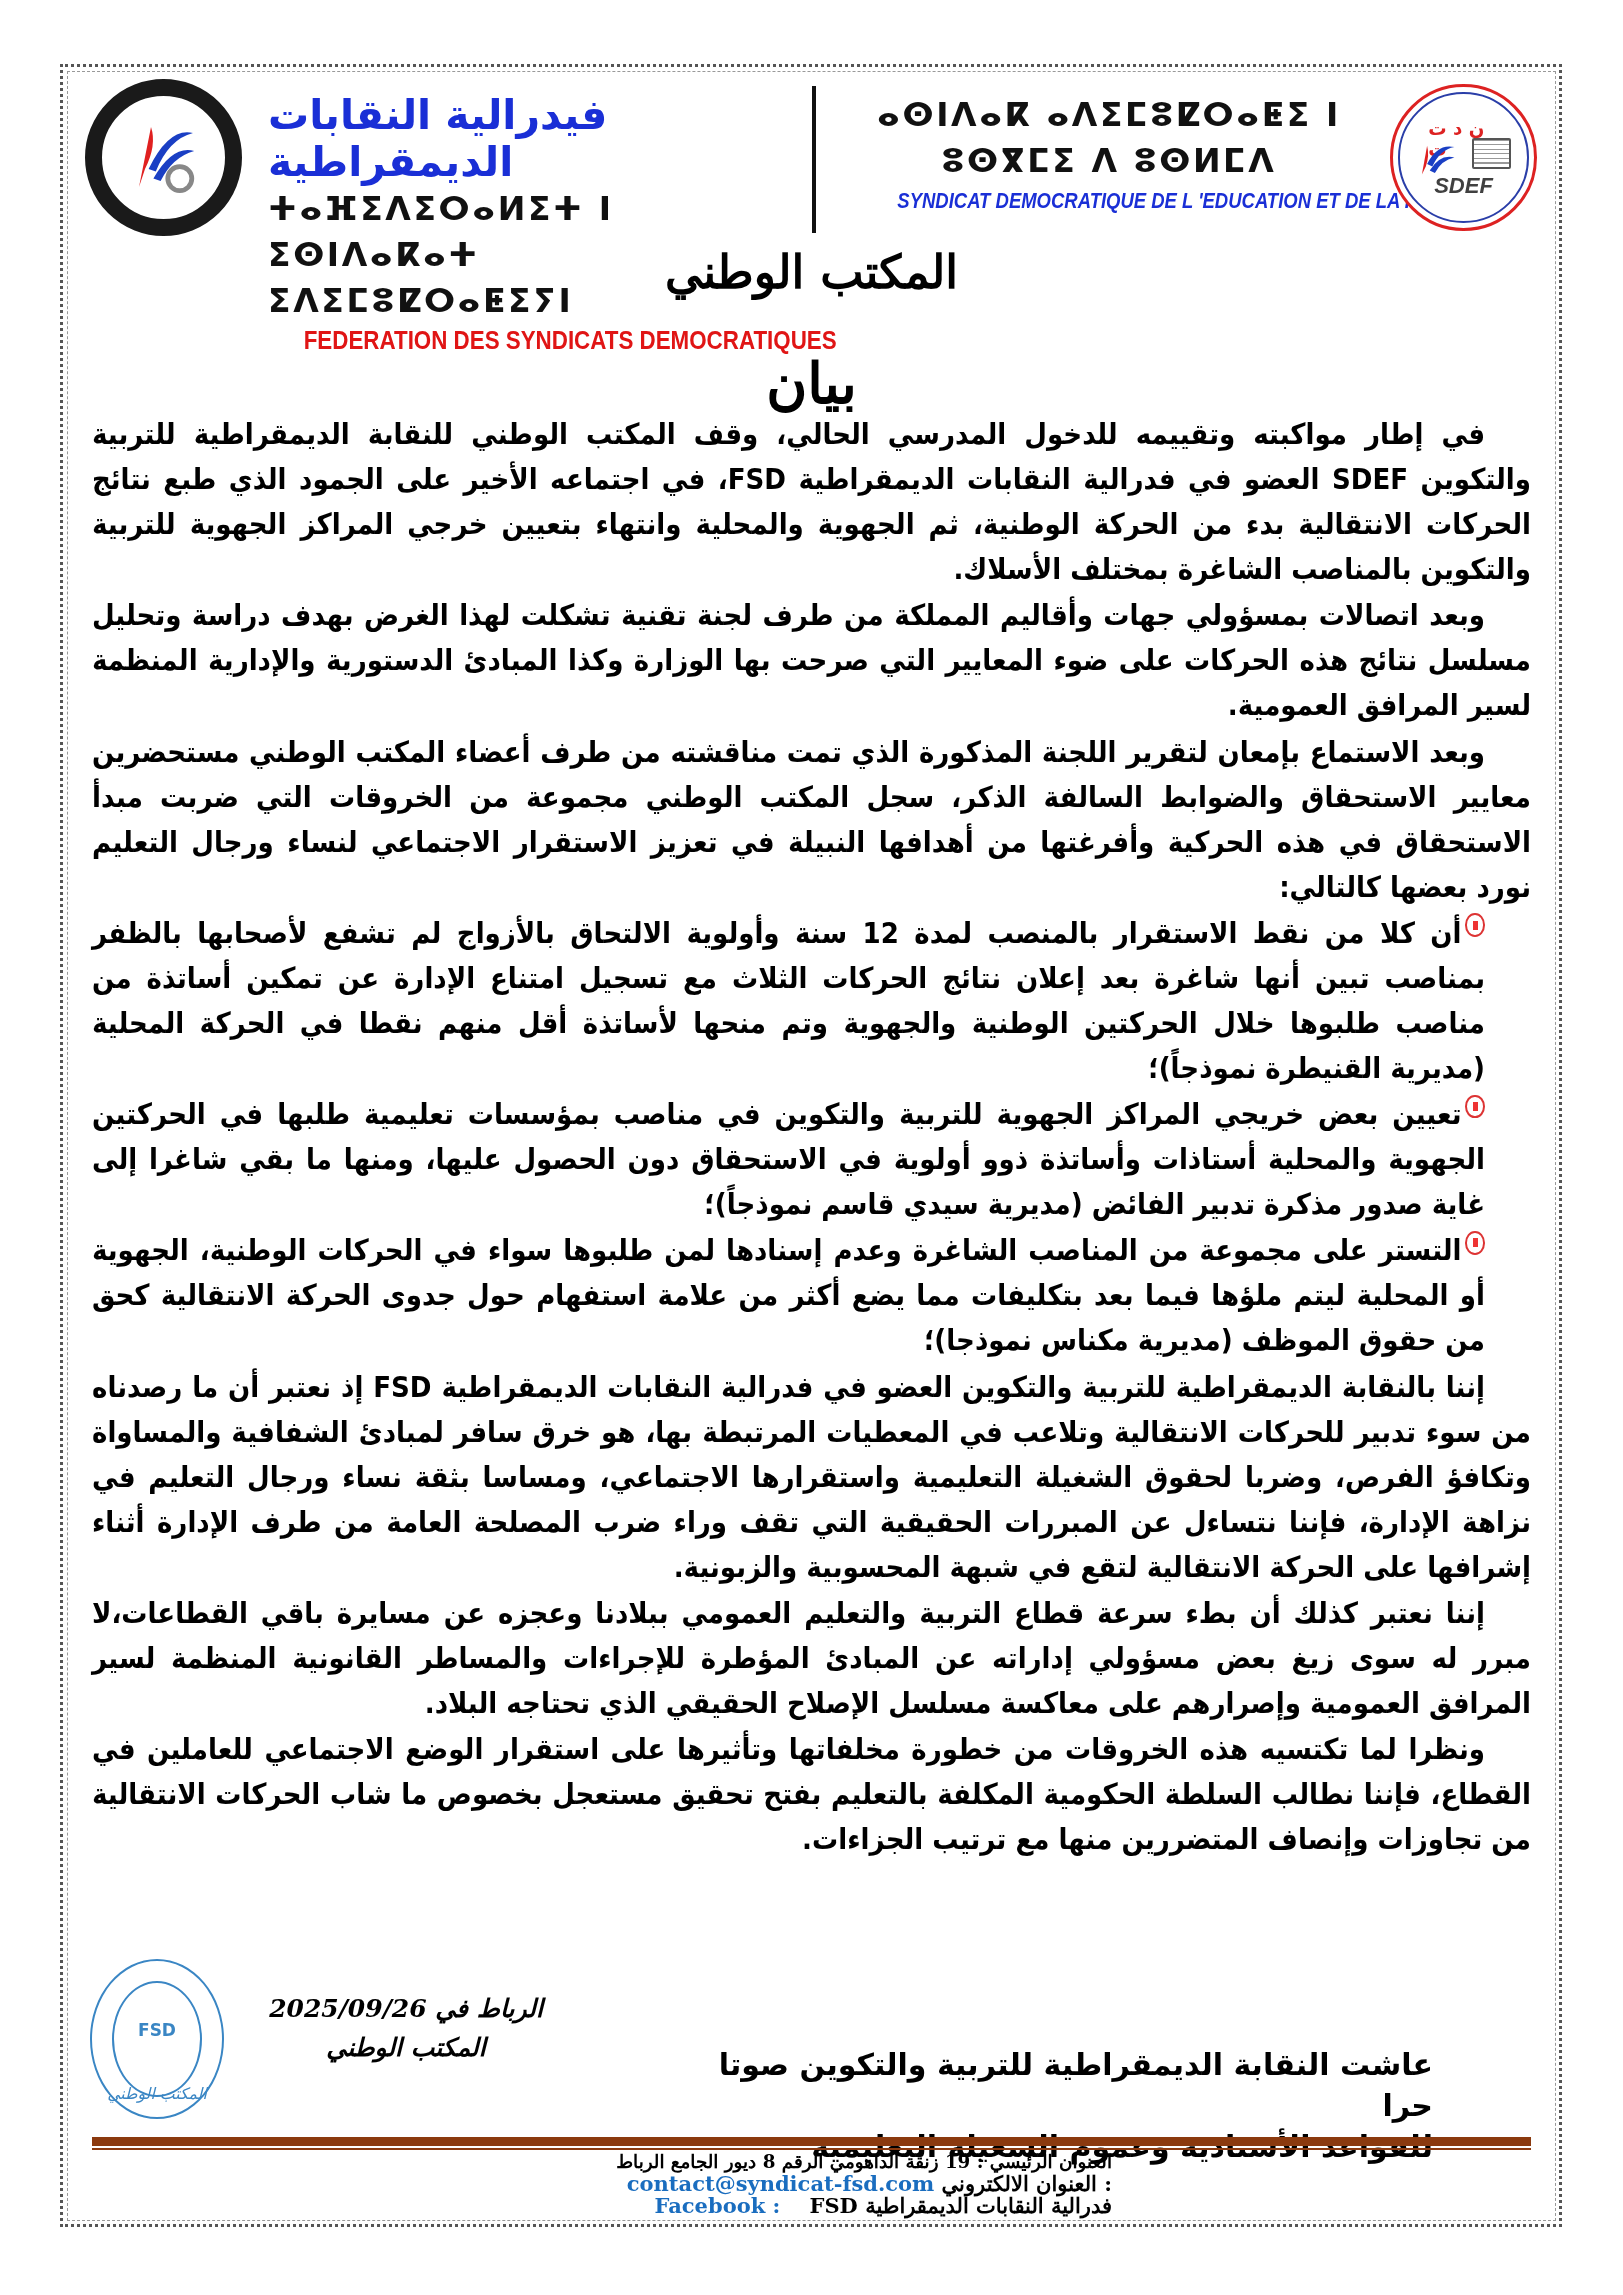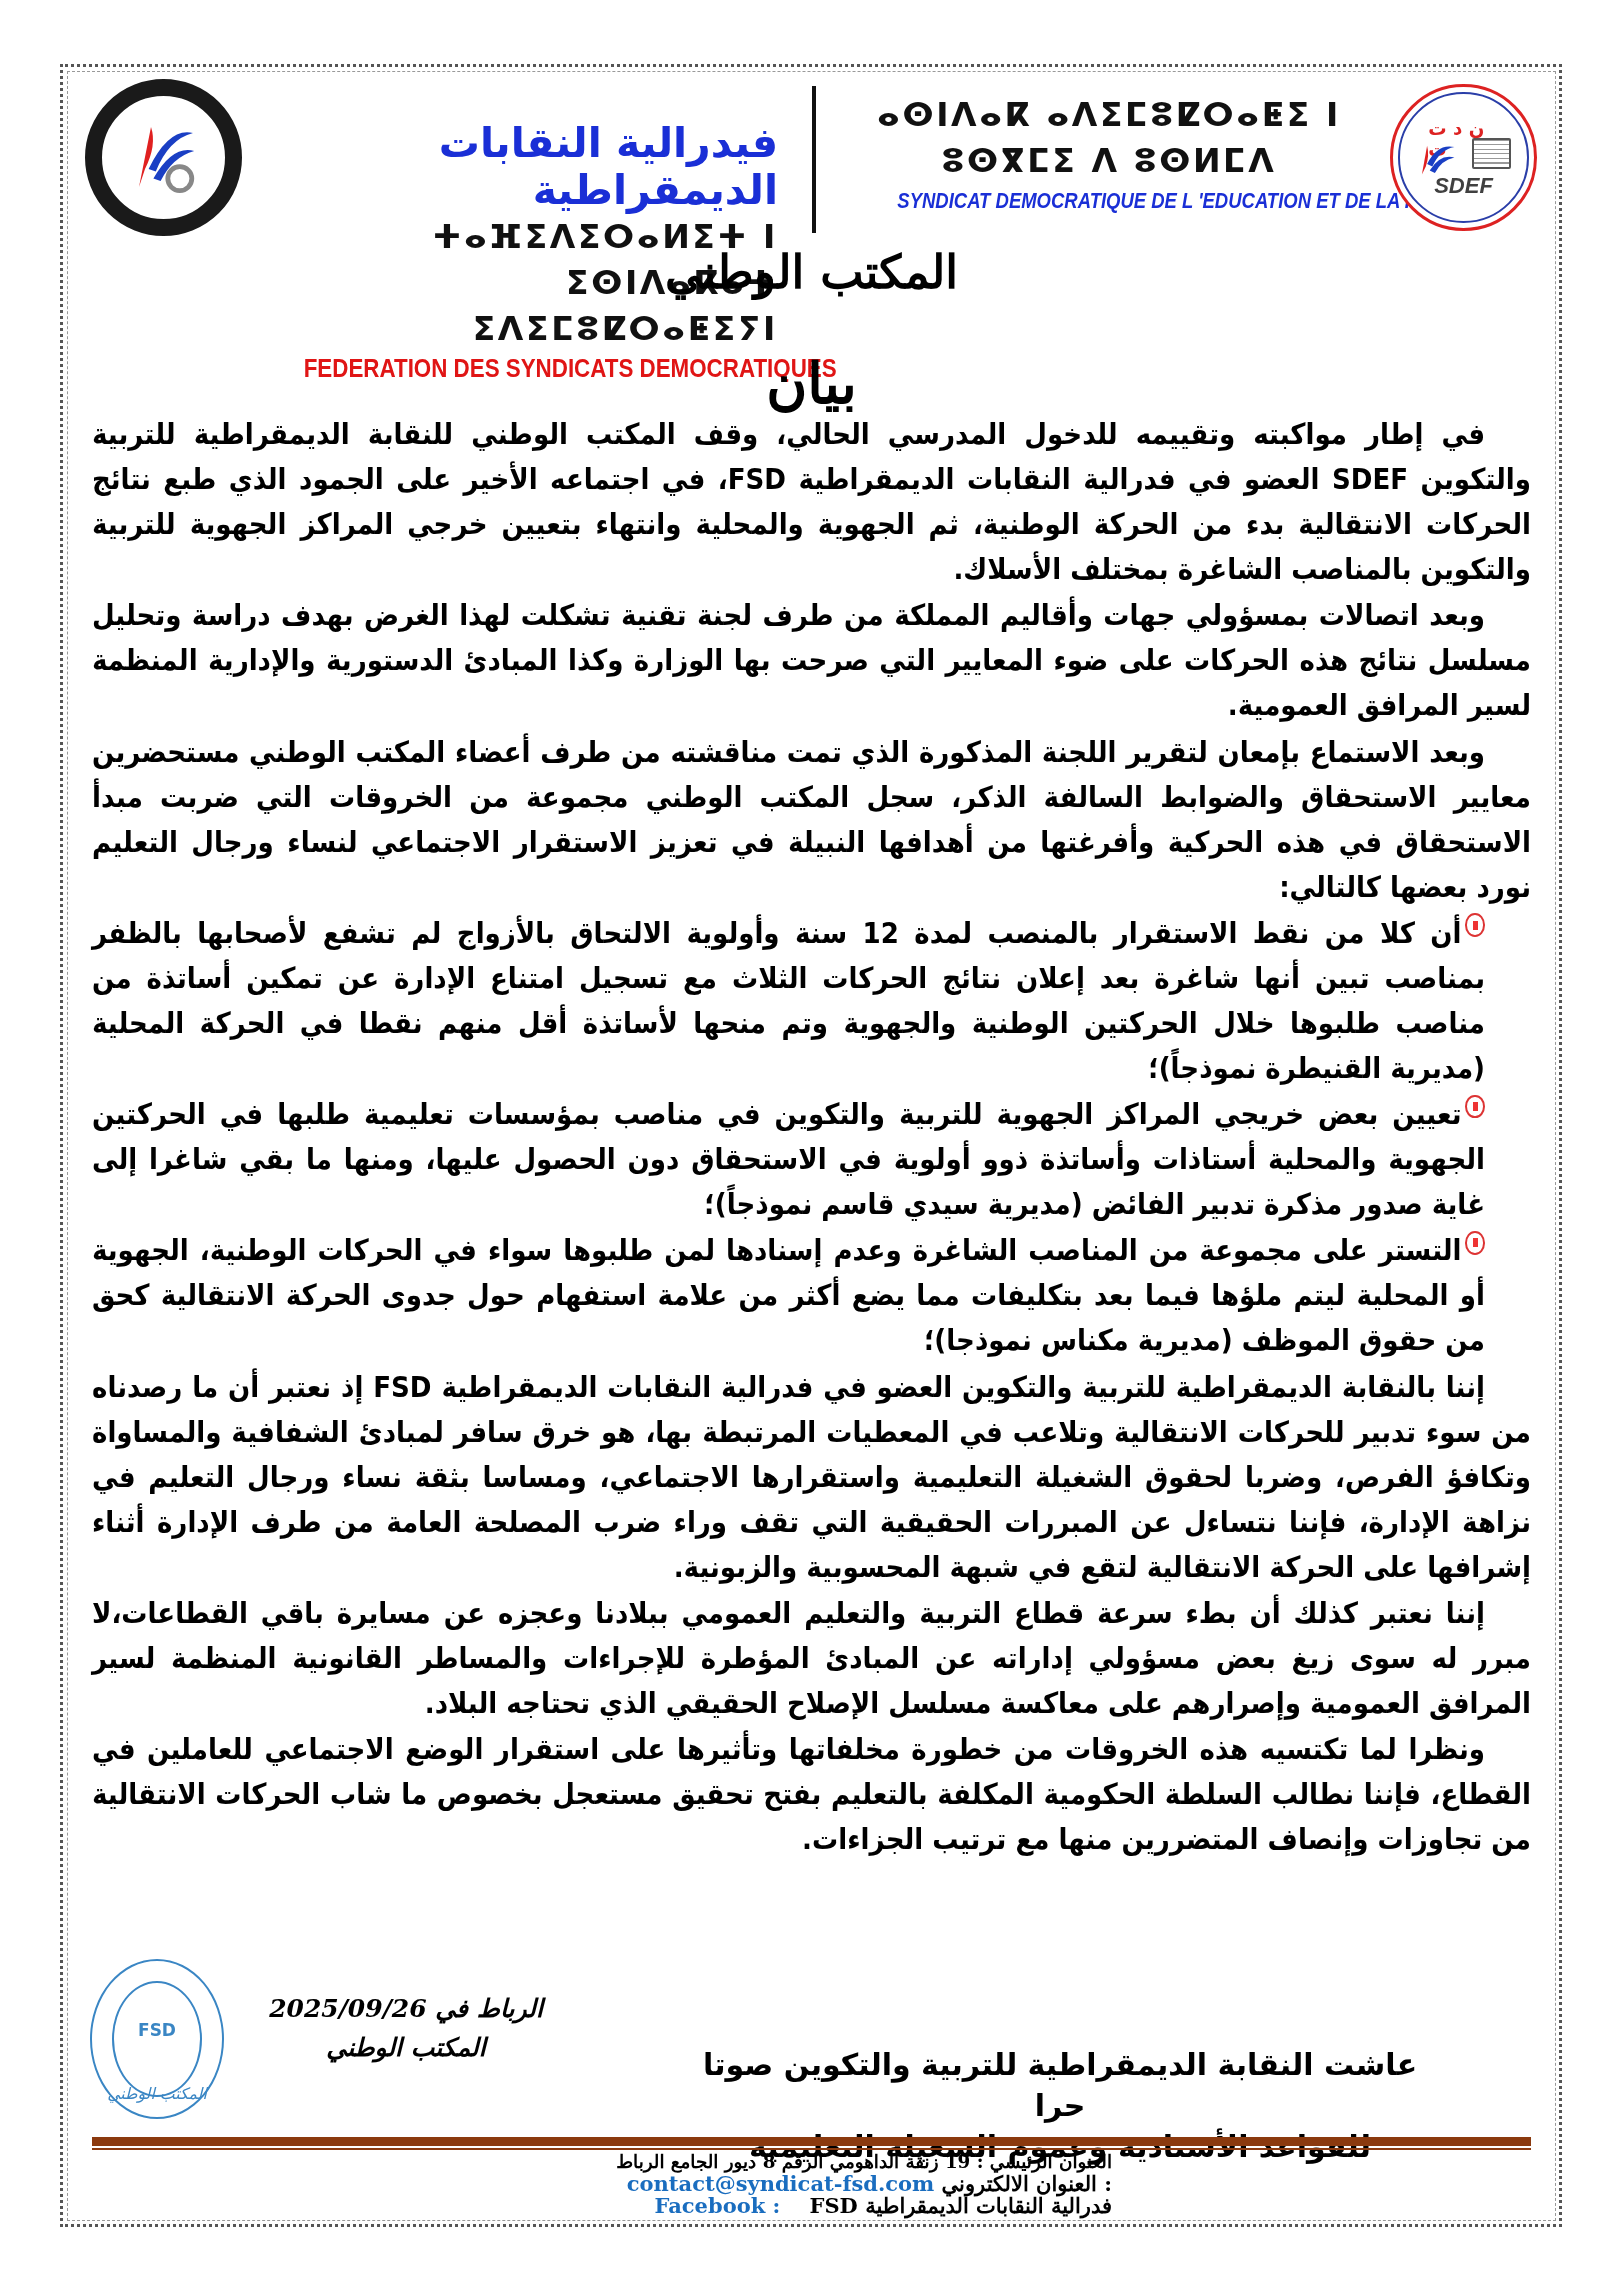--- a/index.html
+++ b/index.html
@@ -16,21 +16,21 @@
   .logo-fsd { left: 0; top: 0; border: 17px solid #1a1a1a; background: #fff; }
   .logo-sdef { right: 0; top: 5.2px; width: 147px; height: 147px; border: 3.3px solid #d22; background:#fff; }
   .logo-sdef .inner { position:absolute; inset:5.2px; border:2px solid #2a3ea8; border-radius:50%; }
   .logo-mark { position:absolute; left:50%; top:50%; transform:translate(-50%,-50%); font-weight:bold; }
   .logo-fsd .logo-mark { color:#1a3fc4; font-size:37px; font-family:"Liberation Sans", sans-serif; }
   .logo-sdef .logo-mark { color:#404040; font-size:22px; top:70%; font-family:"Liberation Sans", sans-serif; font-style:italic;}
   .logo-sdef .ndt { position:absolute; top:22%; left:50%; transform:translateX(-50%); color:#d22; font-size:18.3px; font-weight:bold; }
   .book-icon { position:absolute; left:56%; top:36%; width:35px; height:27.5px; border:2px solid #555; border-radius:2px;
                background: repeating-linear-gradient(0deg,#fff 0 3.3px,#999 3.3px 4.6px); }
   .wave-icon { position:absolute; left:22%; top:34%; width:39px; height:39px; }
-  .fsd-block { position: absolute; left: 183px; top: 13px; width: 510px; text-align: right; margin-top: 28px; }
+  .fsd-block { position: absolute; left: 183px; top: 13px; width: 510px; text-align: left; }
   .fsd-ar { font-size: 41px; font-weight: bold; color: #1a2fd6; direction: rtl; line-height: 47px; font-family:"DejaVu Sans", sans-serif; }
   .tifinagh { font-size: 33px; font-weight: bold; color: #111; line-height: 46px; letter-spacing: 2.6px; }
   .fsd-fr { font-size: 26px; font-weight: bold; color: #e01515; line-height: 33px; font-family: "Liberation Sans", sans-serif; transform: scaleX(0.86); white-space: nowrap;}
   .divider-v { position: absolute; left: 727px; top: 6.5px; width: 3.9px; height: 147px; background: #111; }
   .sdef-block { position: absolute; left: 772px; top: 13px; width: 504px; text-align: center; }
   .sdef-ar { font-size: 38px; font-weight: bold; color: #e01515; direction: rtl; line-height: 47px; font-style: italic; }
   .sdef-fr { font-size: 22px; font-weight: bold; color: #1a2fd6; line-height: 33px; font-style: italic;
              font-family: "Liberation Sans", sans-serif; white-space: nowrap; transform: scaleX(0.84); }
 
   
@@ -50,21 +50,21 @@
   .bullet-icon::after { content:""; position:absolute; left:5.2px; top:5.2px; width:5.2px; height:9.2px; background:#e33; }
 
   
   .stamp { position: absolute; left: 90px; top: 1959px; width: 134px; height: 160px; border-radius: 50%;
            border: 2px solid #3a86c4; box-sizing: border-box; }
   .stamp .inner { position:absolute; inset:19.6px; border:2px solid #3a86c4; border-radius:50%; }
   .stamp .stamp-label { position:absolute; left:50%; top:44%; transform:translate(-50%,-50%); color:#3a86c4; font-size:17px; font-weight:bold; }
   .stamp .stamp-bottom { position:absolute; bottom:14.4px; width:100%; text-align:center; color:#3a86c4; font-size:15.7px; direction:rtl; font-style: italic;}
   .sign-date { position: absolute; top: 1989px; left: 262px; width: 288px; text-align: center; direction: rtl;
                font-size: 25px; font-weight: bold; line-height: 39px; font-family: "DejaVu Serif", serif; font-style: italic; }
-  .slogan { position: absolute; top: 2044px; left: 687px; width: 746px; text-align: center; direction: rtl;
+  .slogan { position: absolute; top: 2044px; left: 687px; width: 746px; text-align: right; direction: rtl;
             font-size: 30px; font-weight: bold; line-height: 41px; font-family: "DejaVu Sans", sans-serif; }
 
   
   .footer-bar1 { position: absolute; top: 2137px; left: 92px; width: 1439px; height: 9.2px; background: #8b3a0f; }
   .footer-bar2 { position: absolute; top: 2148px; left: 92px; width: 1439px; height: 2px; background: #8b3a0f; }
   .footer { position: absolute; top: 2151px; left: 536px; width: 576px; text-align: right; line-height: 22px;
             font-family: "DejaVu Serif", serif; font-weight: bold; }
   .footer .addr { font-size: 18.3px; direction: rtl; }
   .footer .line { font-size: 21px; white-space: nowrap; }
   .footer .blue { color: #1a6dbf; }

